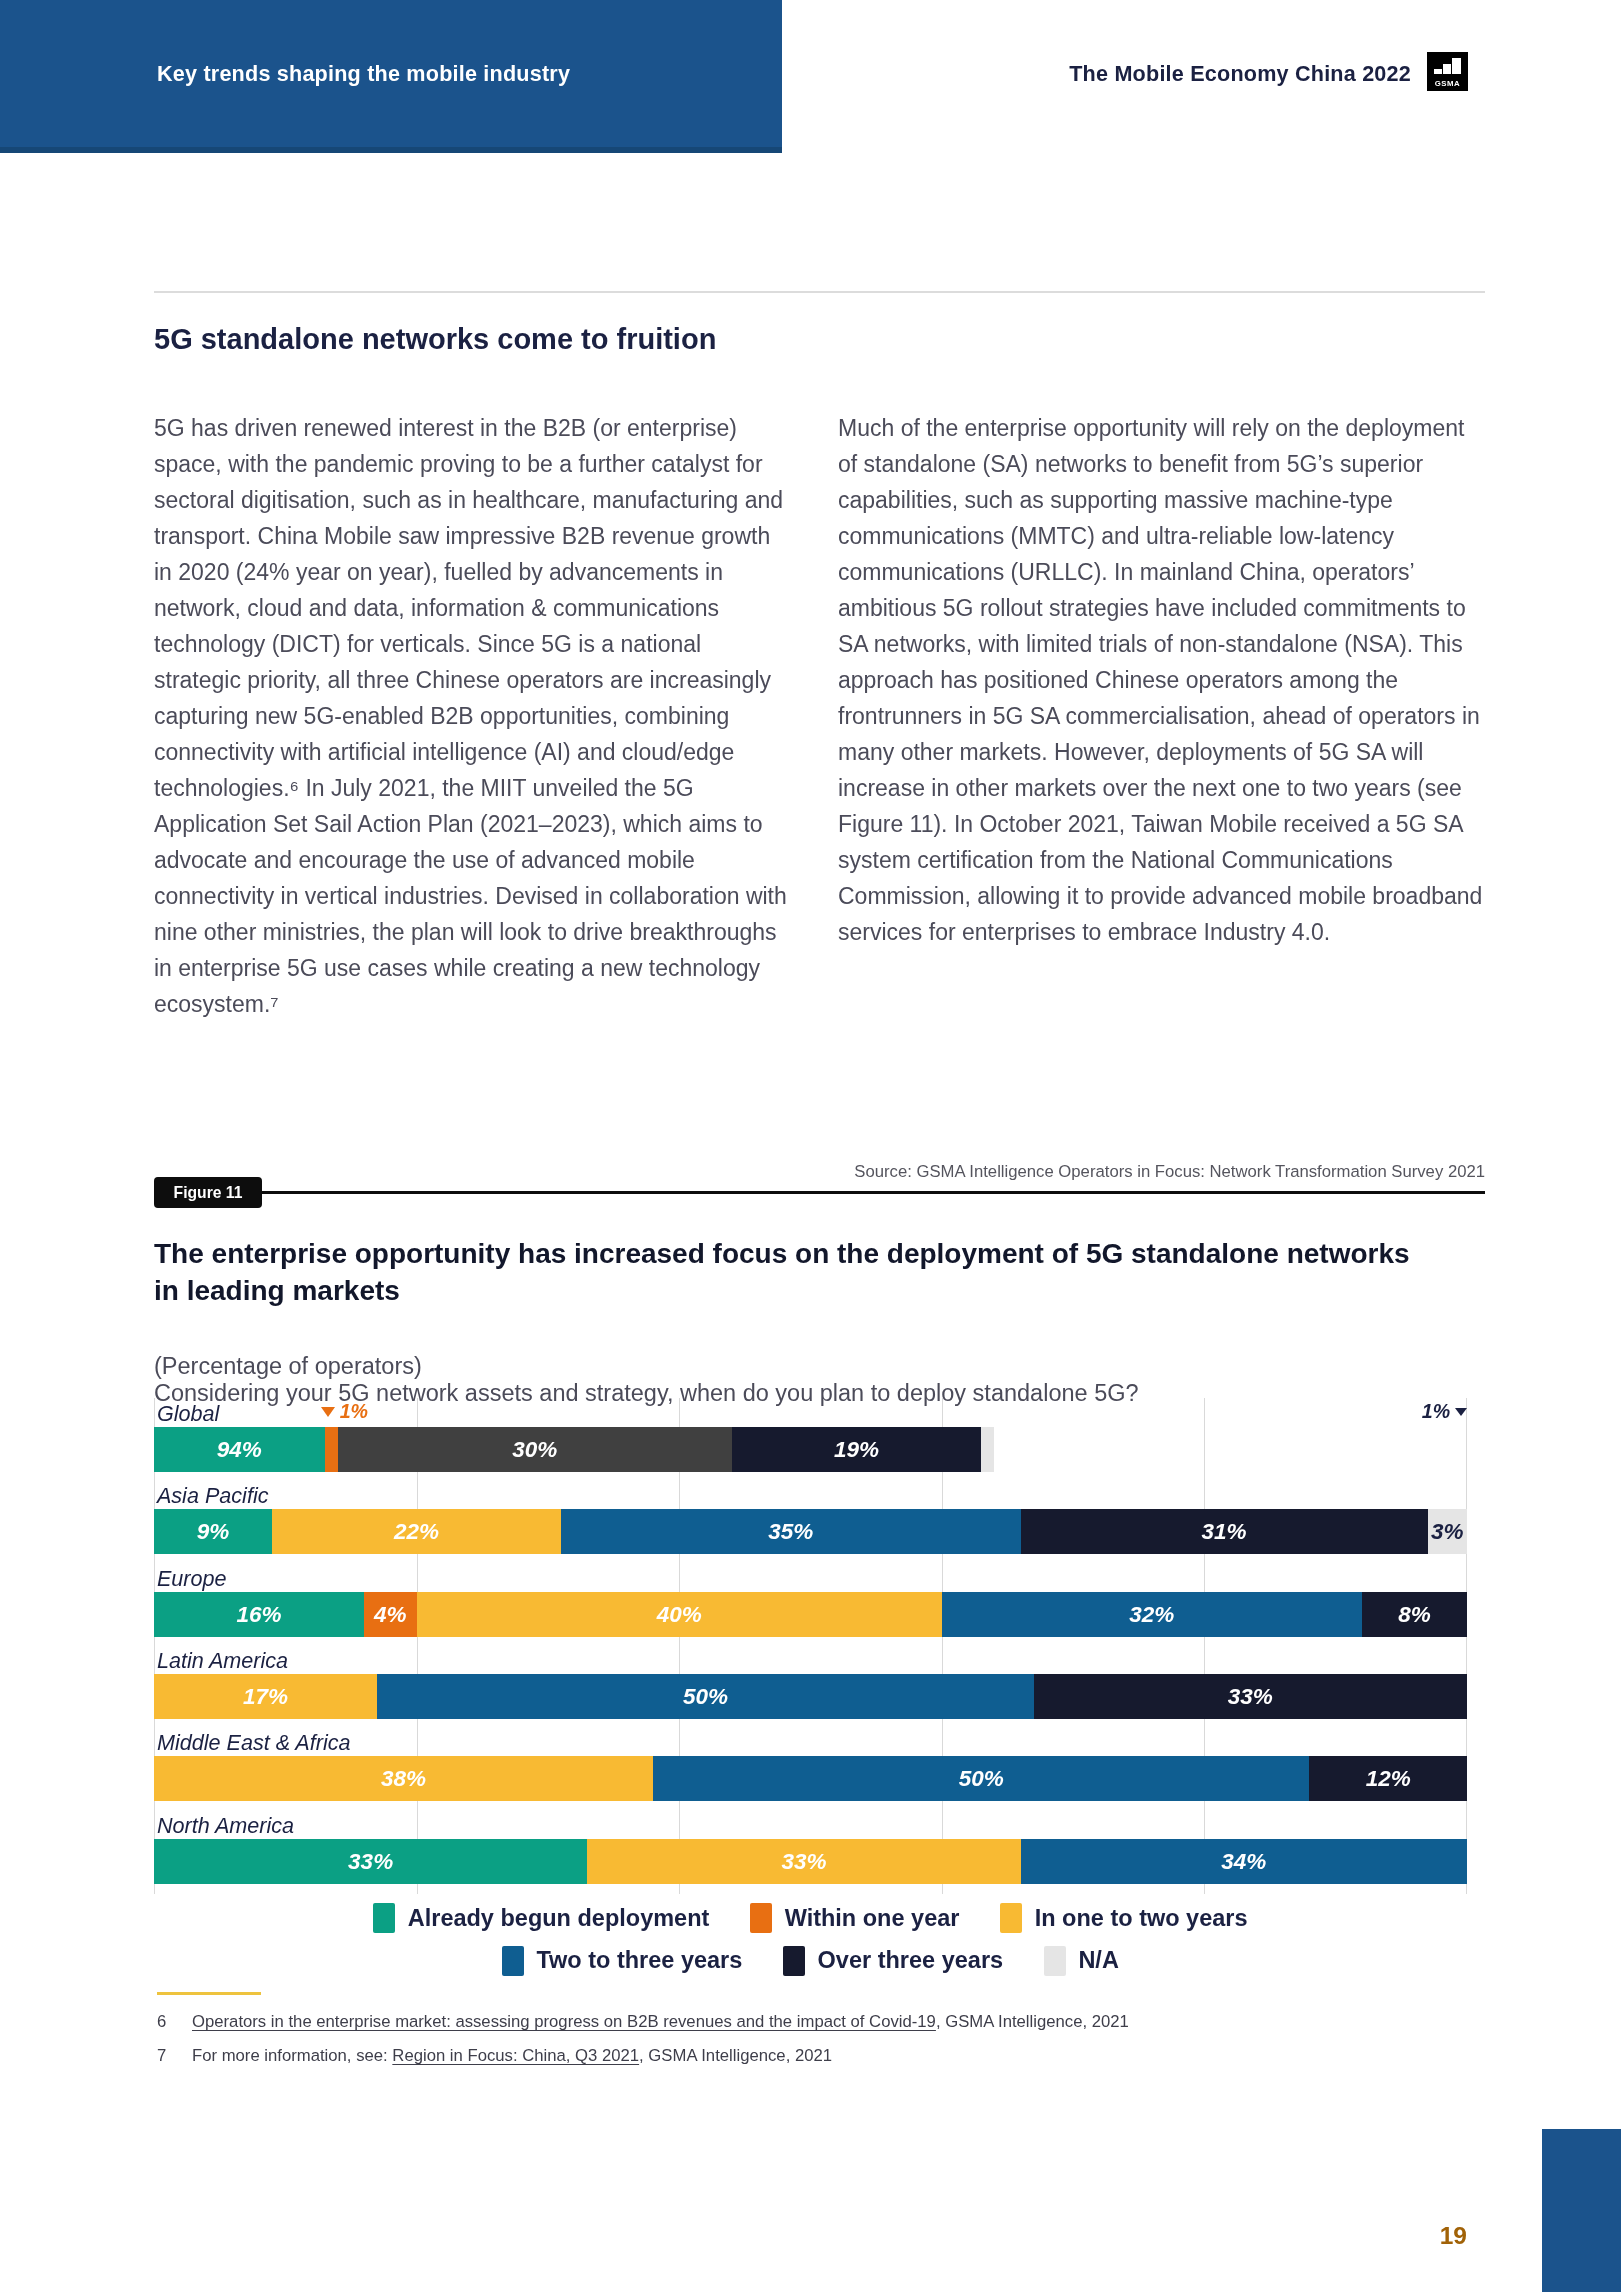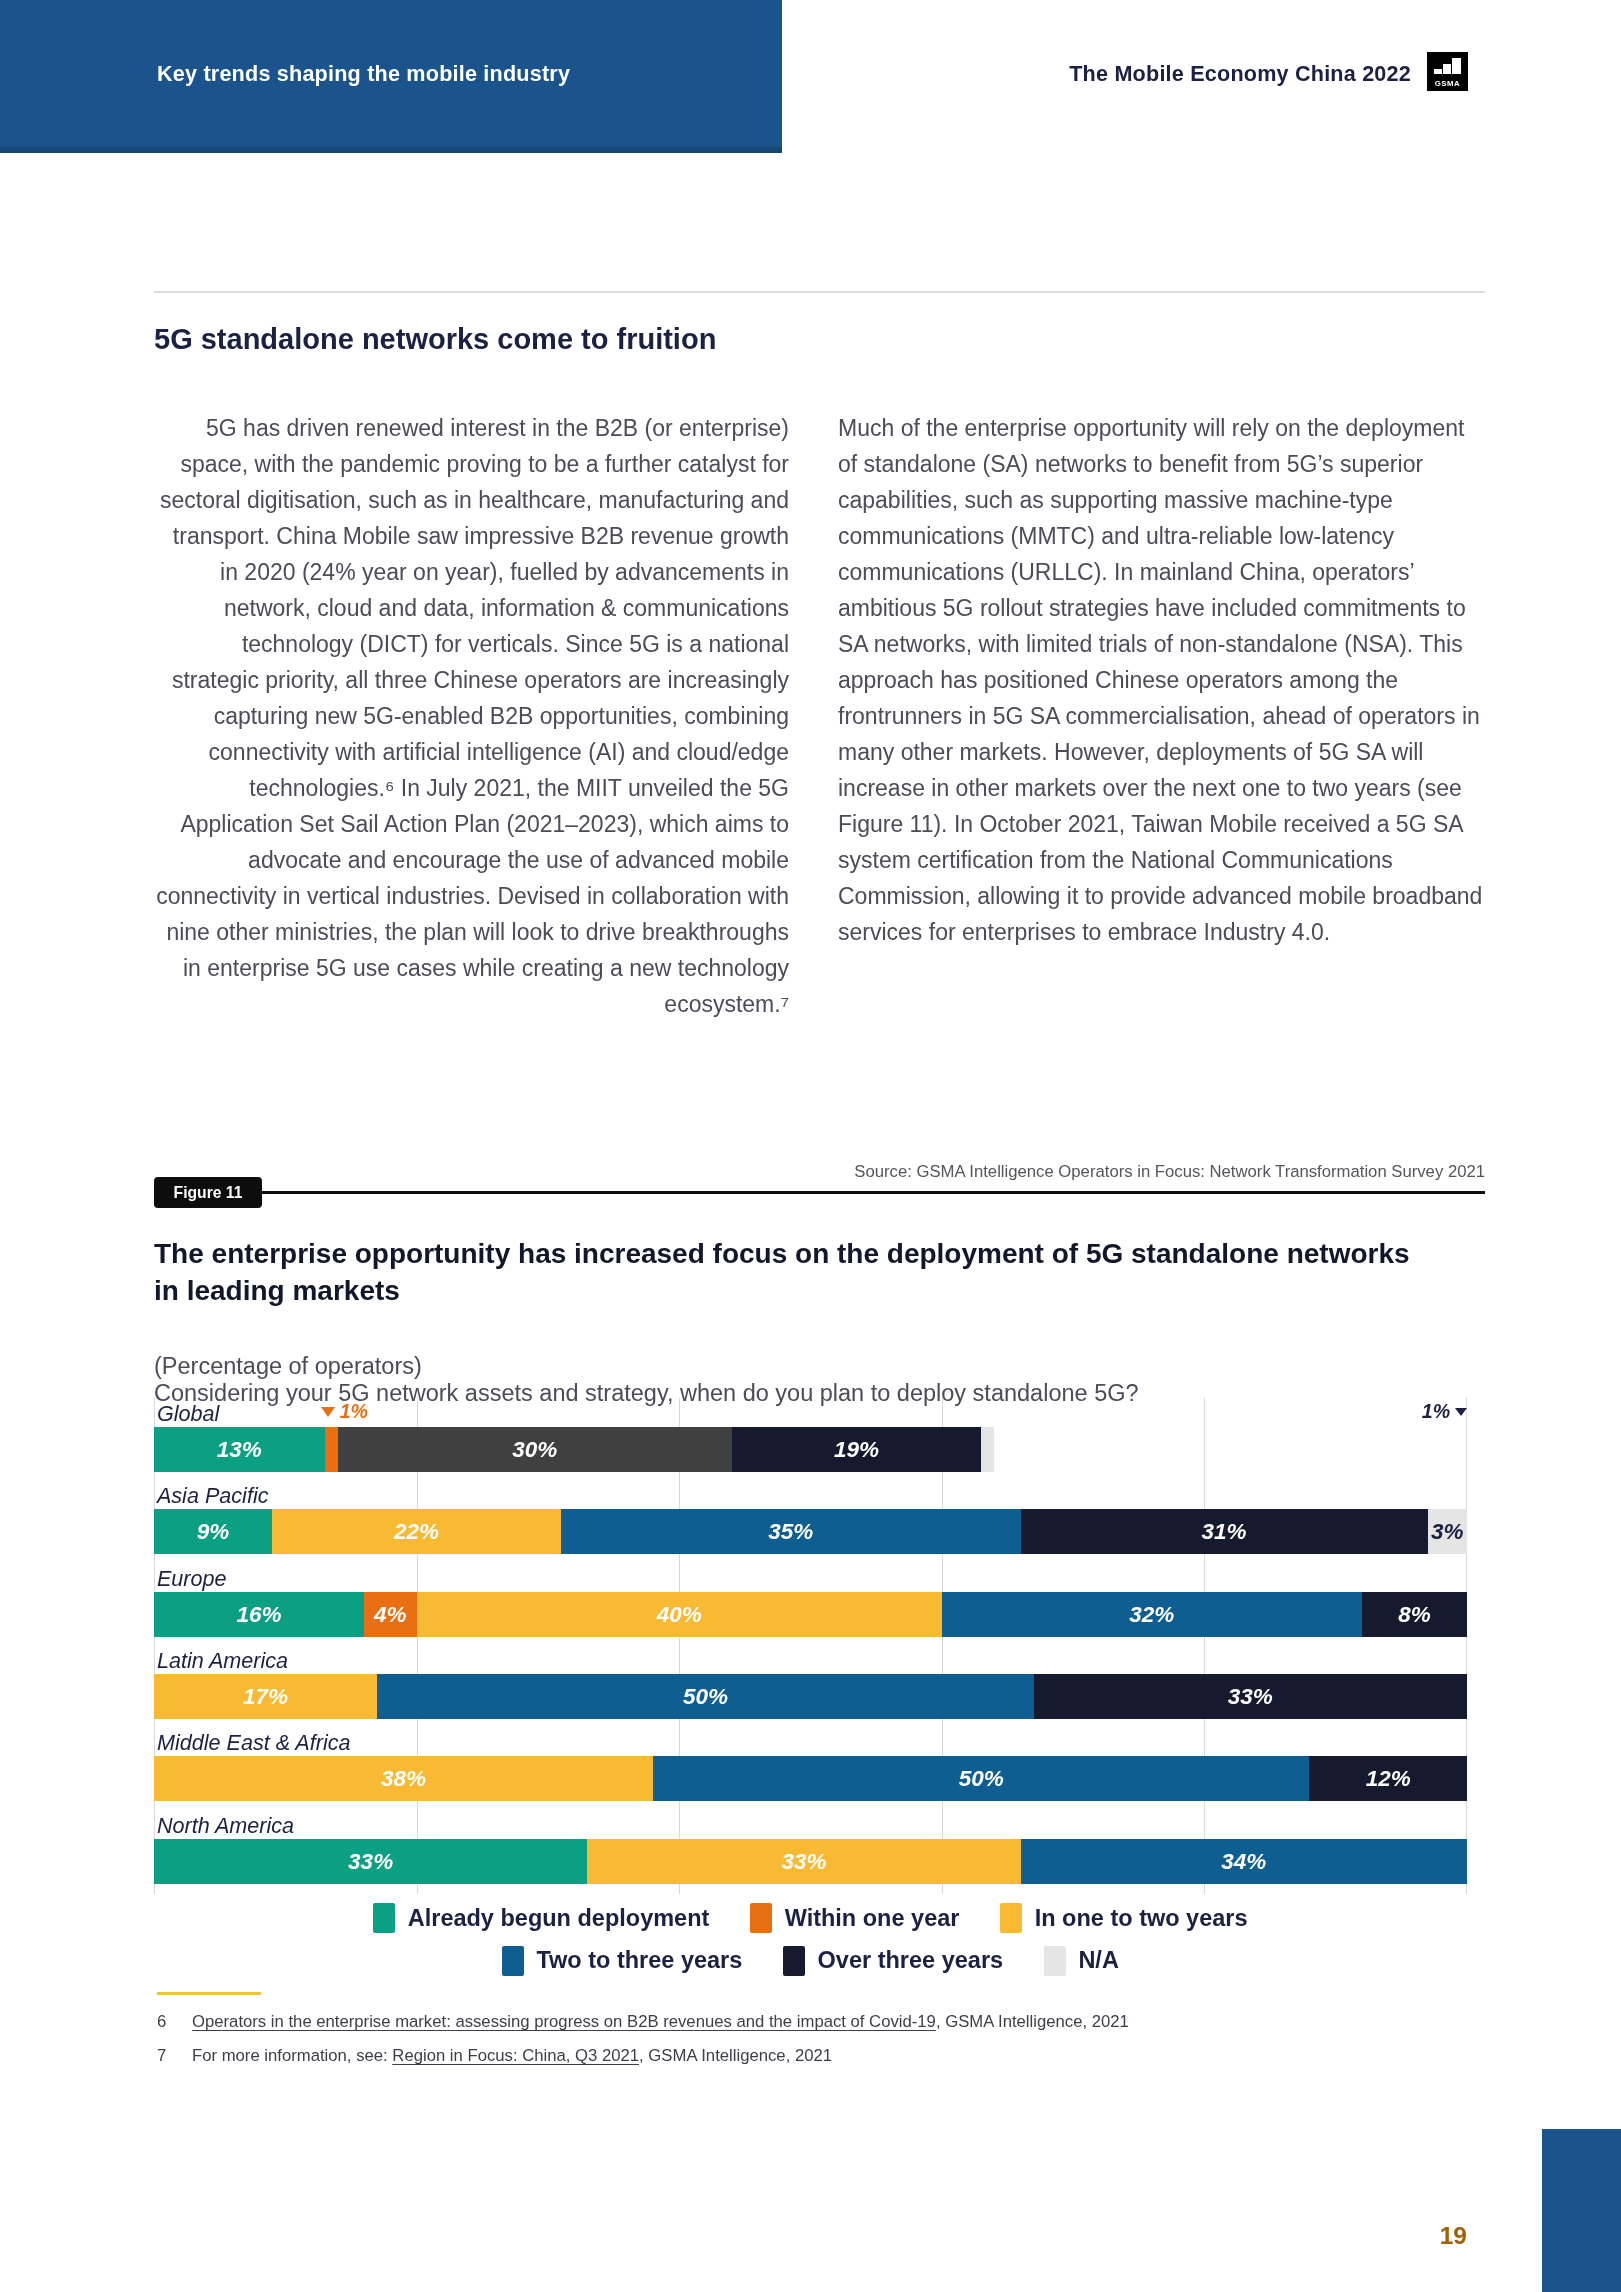--- a/index.html
+++ b/index.html
@@ -15,21 +15,21 @@
   .gsma-steps{position:absolute;left:6.9px;top:5.9px;width:27.4px;height:15.7px;}
   .gsma-steps span{position:absolute;bottom:0;background:#fff;}
   .gsma-steps .s1{left:0;width:7.8px;height:4.9px;}
   .gsma-steps .s2{left:8.8px;width:8.8px;height:9.8px;}
   .gsma-steps .s3{left:18.6px;width:8.8px;height:15.7px;}
   .gsma-logo-text{position:absolute;left:0;right:0;bottom:2.9px;text-align:center;color:#fff;font-size:7.8px;font-weight:bold;letter-spacing:0.5px;}
   
   .top-rule{position:absolute;left:154px;top:291px;width:1331px;height:2px;background:#dcdcdc;}
   .page-title{position:absolute;left:154px;top:323px;font-size:29px;font-weight:bold;color:#1b2142;}
   .col{position:absolute;top:410px;font-size:23px;line-height:36px;font-weight:300;color:#4b4b59;}
-  .col-left{left:154px;width:635px;text-align:right;}
+  .col-left{left:154px;width:635px;}
   .col-right{left:838px;width:652px;}
   
   .fig-source{position:absolute;left:154px;top:1162px;width:1331px;text-align:right;font-size:16.7px;color:#55555e;}
   .fig-badge{position:absolute;left:154px;top:1177px;width:108px;height:31px;background:#0d0d0d;border-radius:3.9px;color:#fff;
     font-size:15.7px;font-weight:bold;display:flex;align-items:center;justify-content:center;}
   .fig-badge-line{position:absolute;left:262px;top:1191px;width:1223px;height:2.9px;background:#0d0d0d;}
   .fig-title{position:absolute;left:154px;top:1235px;width:1264px;font-size:28px;line-height:37px;font-weight:bold;color:#12172b;}
   .fig-subtitle{position:absolute;left:154px;top:1380px;font-size:23.5px;font-weight:300;color:#4b4b59;text-align:right;}
   .fig-unit{position:absolute;left:154px;top:1353px;font-size:23.5px;font-weight:300;color:#4b4b59;}
   
@@ -96,21 +96,21 @@
       <div class="gridline" style="left: 0%;"></div>
       <div class="gridline" style="left: 20%;"></div>
       <div class="gridline" style="left: 40%;"></div>
       <div class="gridline" style="left: 60%;"></div>
       <div class="gridline" style="left: 80%;"></div>
       <div class="gridline" style="left: calc(100% - 1px);"></div>
       <div class="chart-row" style="top: 0px;">
         <span class="cat-label">Global</span>
         <div class="bar">
           <div class="seg" style="width: 13%; background: rgb(11, 160, 132);">
-            <span class="seg-label">13%</span>
+            <span class="seg-label">94%</span>
           </div>
           <div class="seg" style="width: 1%; background: rgb(232, 111, 18);"></div>
           <div class="seg" style="width: 30%; background: #404040;">
             <span class="seg-label">30%</span>
           </div>
           <div class="seg" style="width: 19%; background: rgb(22, 26, 46);">
             <span class="seg-label">19%</span>
           </div>
           <div class="seg" style="width: 1%; background: rgb(229, 229, 229);"></div>
         </div>

